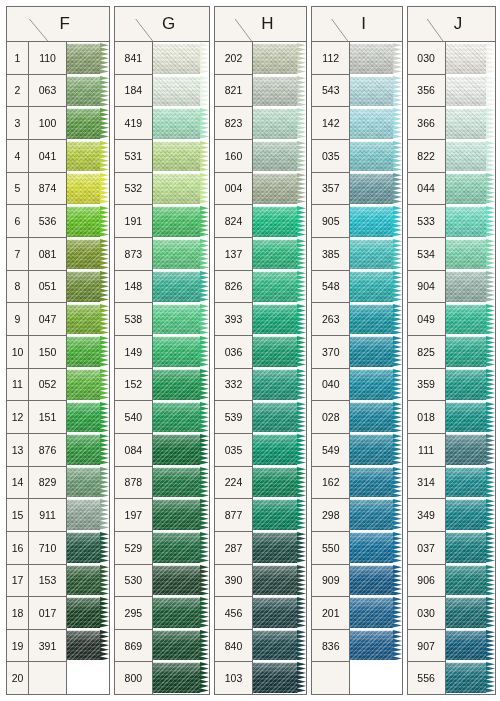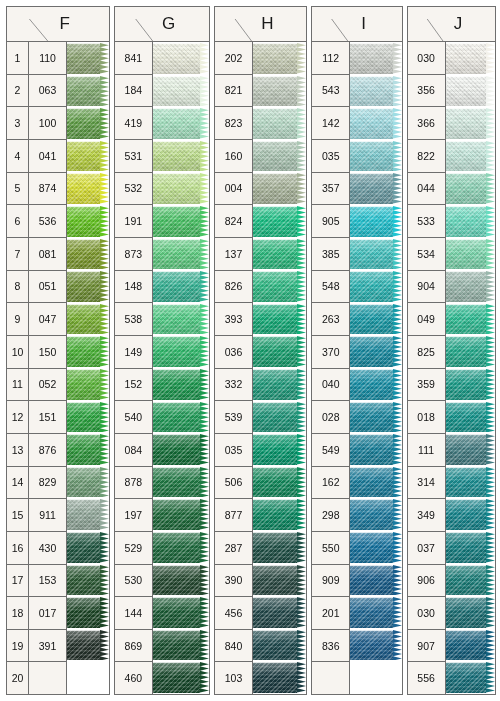--- a/index.html
+++ b/index.html
@@ -177,21 +177,21 @@
           <div class="cell">536</div>
           <div class="cell">081</div>
           <div class="cell">051</div>
           <div class="cell">047</div>
           <div class="cell">150</div>
           <div class="cell">052</div>
           <div class="cell">151</div>
           <div class="cell">876</div>
           <div class="cell">829</div>
           <div class="cell">911</div>
-          <div class="cell">430</div>
+          <div class="cell">710</div>
           <div class="cell">153</div>
           <div class="cell">017</div>
           <div class="cell">391</div>
           <div class="cell"></div>
         </div>
         <div class="swcol">
           <div class="sw">
             <div class="band" style="background:#8ca471">
            <div class="tex"></div>
            <div class="shine"></div>
@@ -404,23 +404,23 @@
           <div class="cell">148</div>
           <div class="cell">538</div>
           <div class="cell">149</div>
           <div class="cell">152</div>
           <div class="cell">540</div>
           <div class="cell">084</div>
           <div class="cell">878</div>
           <div class="cell">197</div>
           <div class="cell">529</div>
           <div class="cell">530</div>
-          <div class="cell">144</div>
+          <div class="cell">295</div>
           <div class="cell">869</div>
-          <div class="cell">460</div>
+          <div class="cell">800</div>
         </div>
         <div class="swcol">
           <div class="sw">
             <div class="band" style="background:#eef0df">
            <div class="tex"></div>
            <div class="shine"></div>
            <div class="sepline"></div>
            <svg class="zig" viewBox="0 0 9 100" preserveAspectRatio="none" aria-hidden="true" style="background: rgb(255, 255, 255);">
                 <path d="M0,0 L9,7.14 L0,14.29 L9,21.43 L0,28.57 L9,35.71 L0,42.86 L9,50.00 L0,57.14 L9,64.29 L0,71.43 L9,78.57 L0,85.71 L9,92.86 L0,100.00 L0,0 Z" fill="#eef0df"></path>
               </svg>
@@ -634,21 +634,21 @@
           <div class="cell">160</div>
           <div class="cell">004</div>
           <div class="cell">824</div>
           <div class="cell">137</div>
           <div class="cell">826</div>
           <div class="cell">393</div>
           <div class="cell">036</div>
           <div class="cell">332</div>
           <div class="cell">539</div>
           <div class="cell">035</div>
-          <div class="cell">506</div>
+          <div class="cell">224</div>
           <div class="cell">877</div>
           <div class="cell">287</div>
           <div class="cell">390</div>
           <div class="cell">456</div>
           <div class="cell">840</div>
           <div class="cell">103</div>
         </div>
         <div class="swcol">
           <div class="sw">
             <div class="band" style="background:#c9cfb6">

